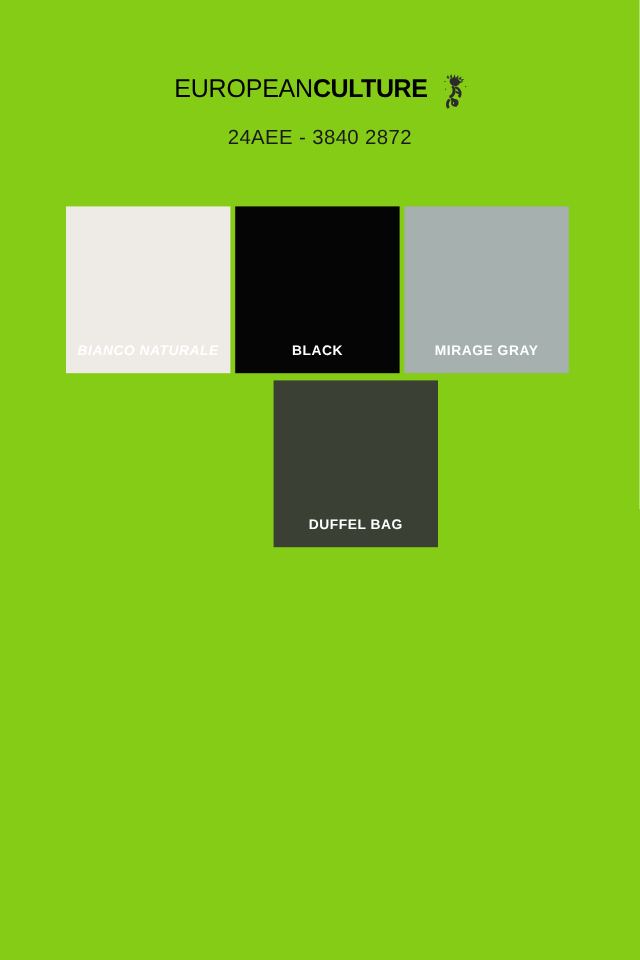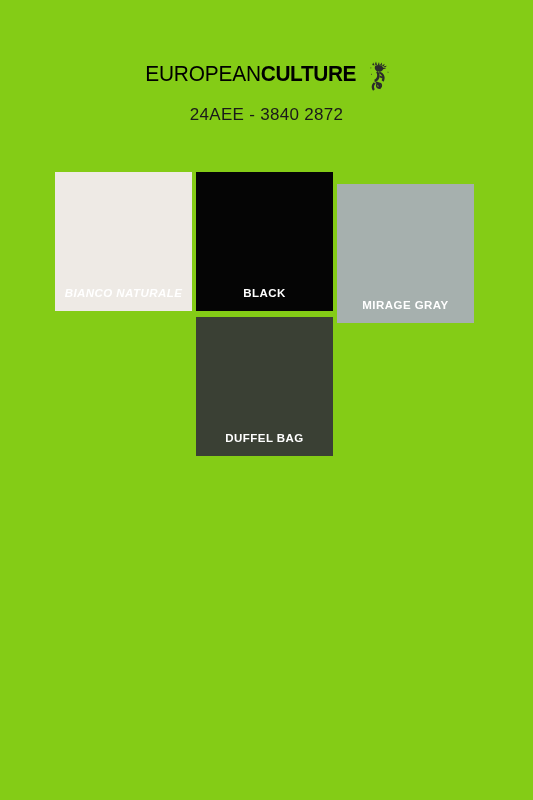--- a/index.html
+++ b/index.html
@@ -129,22 +129,22 @@
     pointer-events: none;
   }
 
   .swatch-label.is-light-bg {
     color: #ffffff;
   }
 
   
   .cell-1 { grid-column: 1; grid-row: 1; font-style: italic; }
   .cell-2 { grid-column: 2; grid-row: 1; }
-  .cell-3 { grid-column: 3; grid-row: 1; margin-top: 12px; }
-  .cell-4 { grid-column: 2; grid-row: 2; }
+  .cell-3 { grid-column: 3; grid-row: 1; }
+  .cell-4 { grid-column: 2; grid-row: 2; margin-left: 32px; }
 </style>
 </head>
 <body style="background-color: rgb(255, 255, 255);">
 
 <div class="page">
 
   <div class="brand-block">
 
     <div class="brand-lockup">
       <span class="brand-wordmark"><span class="brand-word-light">EUROPEAN</span><span class="brand-word-bold">CULTURE</span></span>

